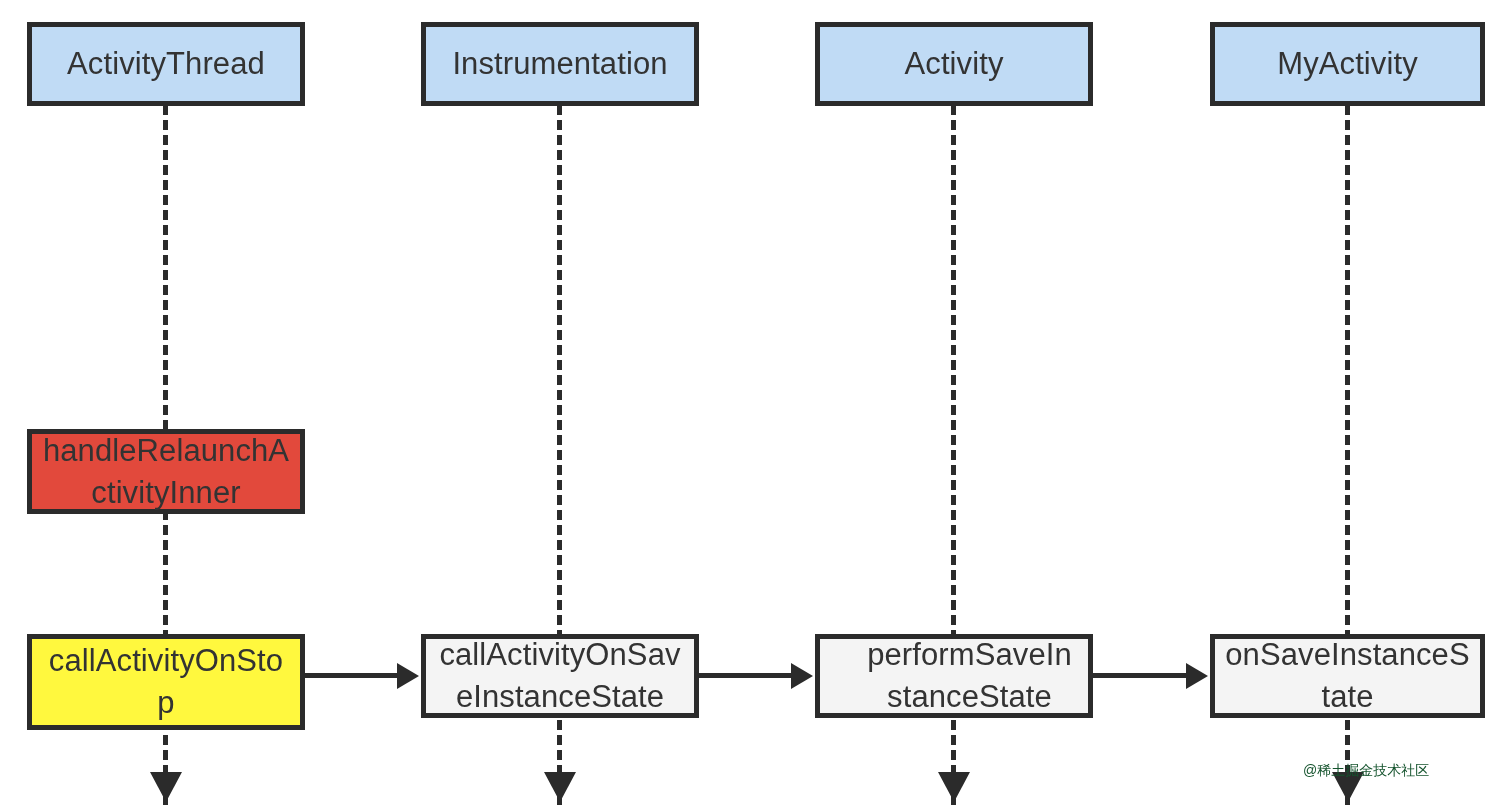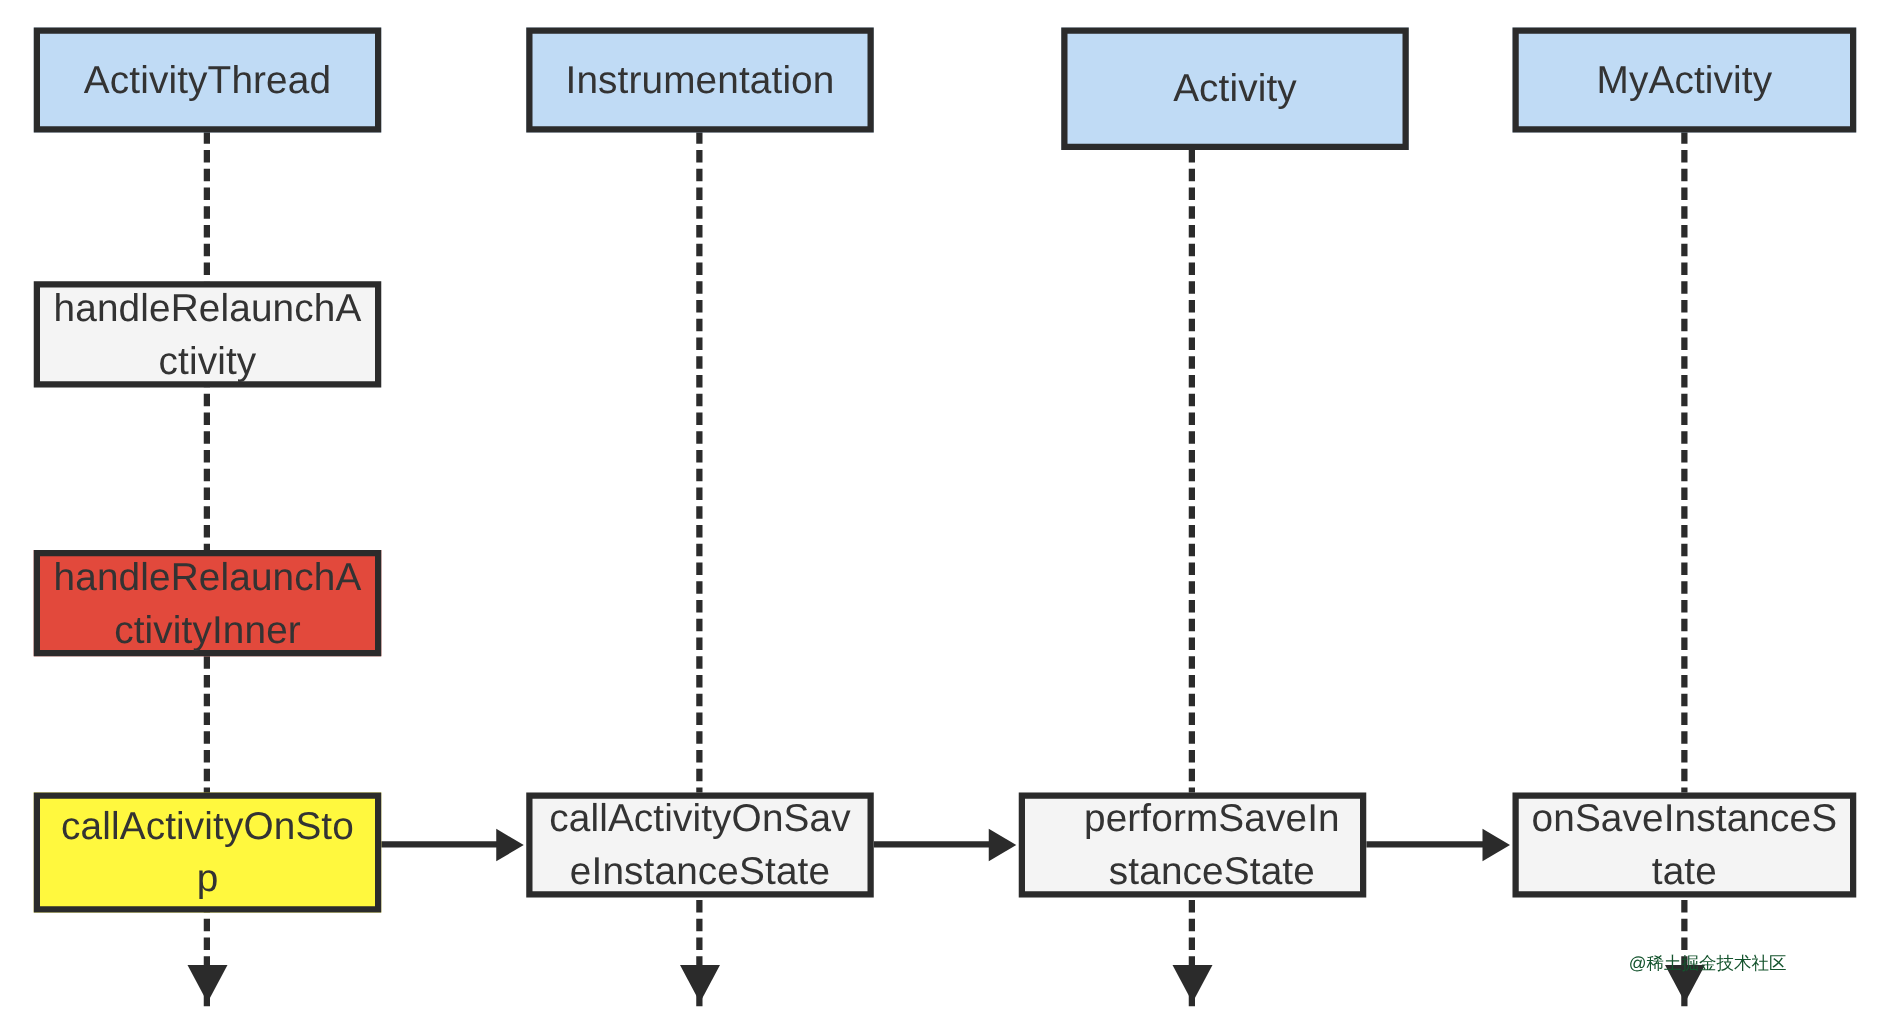--- a/index.html
+++ b/index.html
@@ -38,21 +38,21 @@
     color: #333333;
     font-size: 31px;
     line-height: 1.35;
     letter-spacing: .1px;
     padding: 2px 10px;
     z-index: 3;
     word-break: break-all;
   }
   .node.header  { background: #c0dbf5; }
   .node.plain   { background: #f4f4f4; }
-  .node.danger  { background: #e2493c; margin-top: 11px; }
+  .node.danger  { background: #e2493c; }
   .node.warn    { background: #fff83e; }
 
   .node-label { display: block; }
 
   
   .msg {
     position: absolute;
     height: 5px;
     background: #2b2b2b;
     z-index: 2;
@@ -100,31 +100,28 @@
   <div class="lifeline" style="left:1345px; top:105px; height:700px;"></div>
 
   <div class="node header" style="left:27px; top:22px; width:278px; height:84px;">
     <span class="node-label">ActivityThread</span>
   </div>
 
   <div class="node header" style="left:421px; top:22px; width:278px; height:84px;">
     <span class="node-label">Instrumentation</span>
   </div>
 
-  <div class="node header" style="left:849px; top:22px; width:278px; height:98px;text-align:center;">
+  <div class="node header" style="left:815px; top:22px; width:278px; height:84px;text-align:center;">
     <span class="node-label">Activity</span>
   </div>
 
   <div class="node header" style="left:1210px; top:22px; width:275px; height:84px;text-align:center;">
     <span class="node-label">MyActivity</span>
   </div>
 
-  <div class="node plain" style="left:27px; top:225px; width:278px; height:85px;">
-    <span class="node-label">handleRelaunchActivity</span>
-  </div>
 
   <div class="node danger" style="left:27px; top:429px; width:278px; height:85px;">
     <span class="node-label">handleRelaunchActivityInner</span>
   </div>
 
   <div class="node warn" style="left:27px; top:634px; width:278px; height:96px;">
     <span class="node-label">callActivityOnStop</span>
   </div>
 
   <div class="node plain" style="left:421px; top:634px; width:278px; height:84px;">

